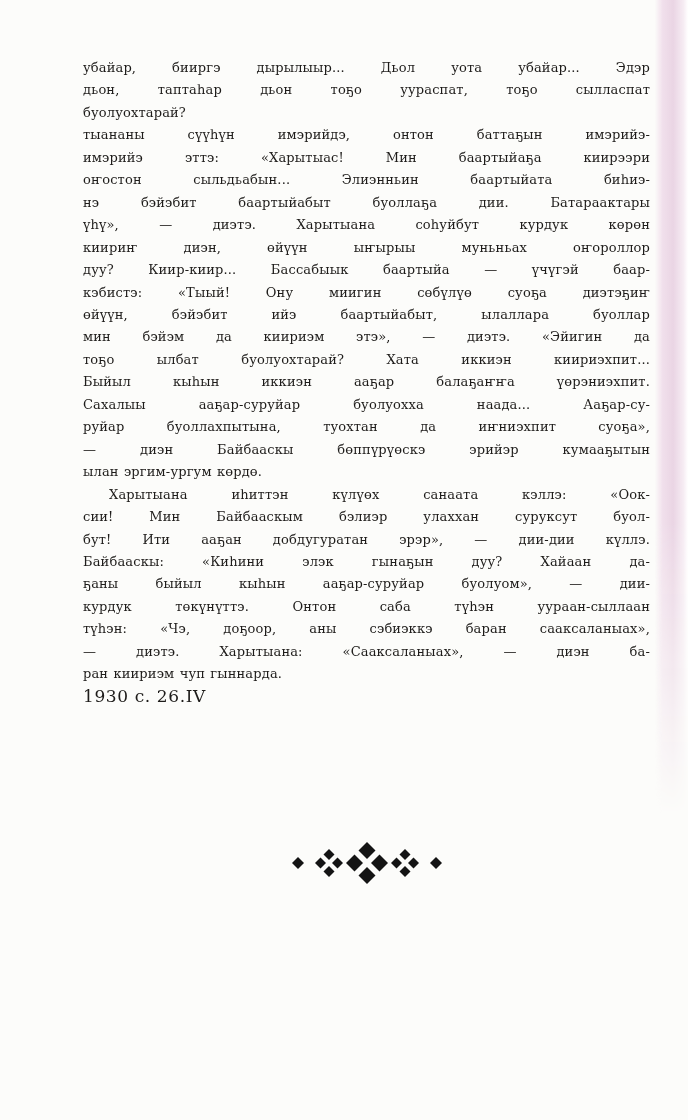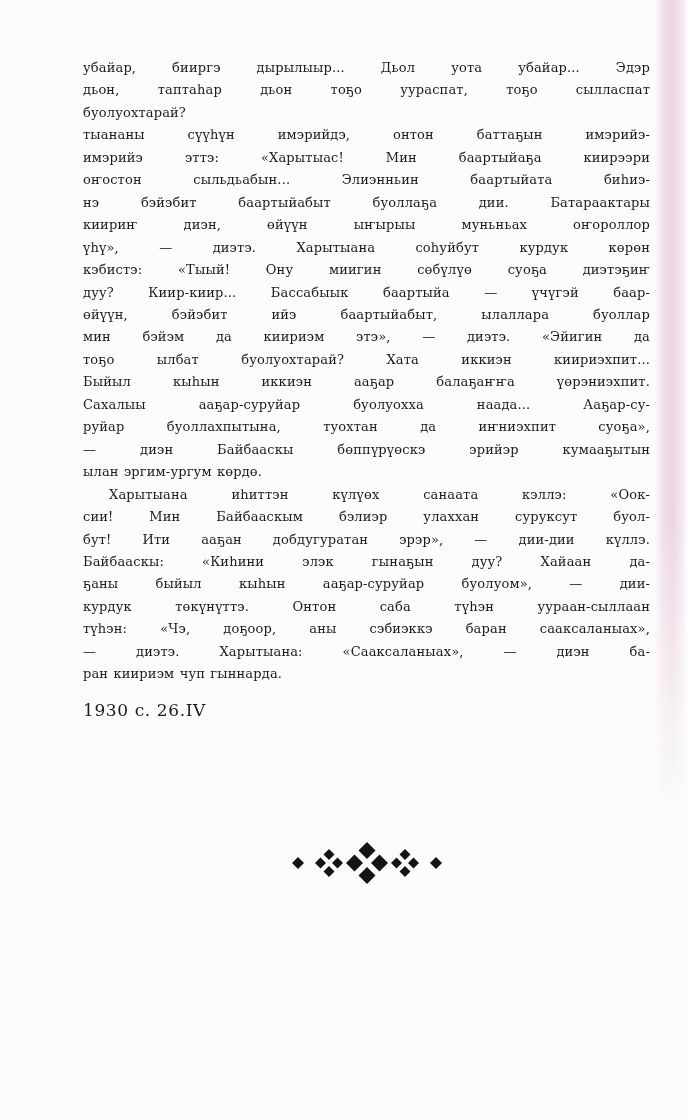--- a/index.html
+++ b/index.html
@@ -29,21 +29,20 @@
     font-size:13px;
     line-height:22.45px;
     letter-spacing:0.15px;
     word-spacing:1px;
     white-space:normal;
   }
   .line.just{text-align:justify;text-align-last:justify;}
   .line.end{text-align:left;}
   .line.indent{text-indent:26px;}
   .date-line{
-    margin-top:14px;
     font-size:17px;
     letter-spacing:0.6px;
     color:var(--text,#1e1c1a);
   }
   .ornament-row{
     position:absolute;left:83px;top:838px;width:567px;
     text-align:center;
   }
   .ornament-row svg{display:inline-block;}
   .ornament-row path{fill:var(--ornament,#141414);}
@@ -57,24 +56,24 @@
 
   <div class="text-column">
     <div>
         <div class="line just">убайар, бииргэ дырылыыр... Дьол уота убайар... Эдэр</div>
         <div class="line just">дьон, таптаһар дьон тоҕо уураспат, тоҕо сылласпат</div>
         <div class="line end">буолуохтарай?</div>
         <div class="line just">тыананы сүүһүн имэрийдэ, онтон баттаҕын имэрийэ-</div>
         <div class="line just">имэрийэ эттэ: «Харытыас! Мин баартыйаҕа киирээри</div>
         <div class="line just">оҥостон сыльдьабын... Элиэнньин баартыйата биһиэ-</div>
         <div class="line just">нэ бэйэбит баартыйабыт буоллаҕа дии. Батараактары</div>
+        <div class="line just">үһү», — диэтэ. Харытыана соһуйбут курдук көрөн</div>
         <div class="line just">киириҥ диэн, өйүүн ыҥырыы муньньах оҥороллор</div>
-        <div class="line just">үһү», — диэтэ. Харытыана соһуйбут курдук көрөн</div>
+        <div class="line just">дуу? Киир-киир... Бассабыык баартыйа — үчүгэй баар-</div>
         <div class="line just">кэбистэ: «Тыый! Ону миигин сөбүлүө суоҕа диэтэҕиҥ</div>
-        <div class="line just">дуу? Киир-киир... Бассабыык баартыйа — үчүгэй баар-</div>
         <div class="line just">өйүүн, бэйэбит ийэ баартыйабыт, ылаллара буоллар</div>
         <div class="line just">мин бэйэм да киириэм этэ», — диэтэ. «Эйигин да</div>
         <div class="line just">тоҕо ылбат буолуохтарай? Хата иккиэн киириэхпит...</div>
         <div class="line just">Быйыл кыһын иккиэн ааҕар балаҕаҥҥа үөрэниэхпит.</div>
         <div class="line just">Сахалыы ааҕар-суруйар буолуохха наада... Ааҕар-су-</div>
         <div class="line just">руйар буоллахпытына, туохтан да иҥниэхпит суоҕа»,</div>
         <div class="line just">— диэн Байбааскы бөппүрүөскэ эрийэр кумааҕытын</div>
         <div class="line end">ылан эргим-ургум көрдө.</div>
         <div class="line indent just">Харытыана иһиттэн күлүөх санаата кэллэ: «Оок-</div>
         <div class="line just">сии! Мин Байбааскым бэлиэр улаххан суруксут буол-</div>

